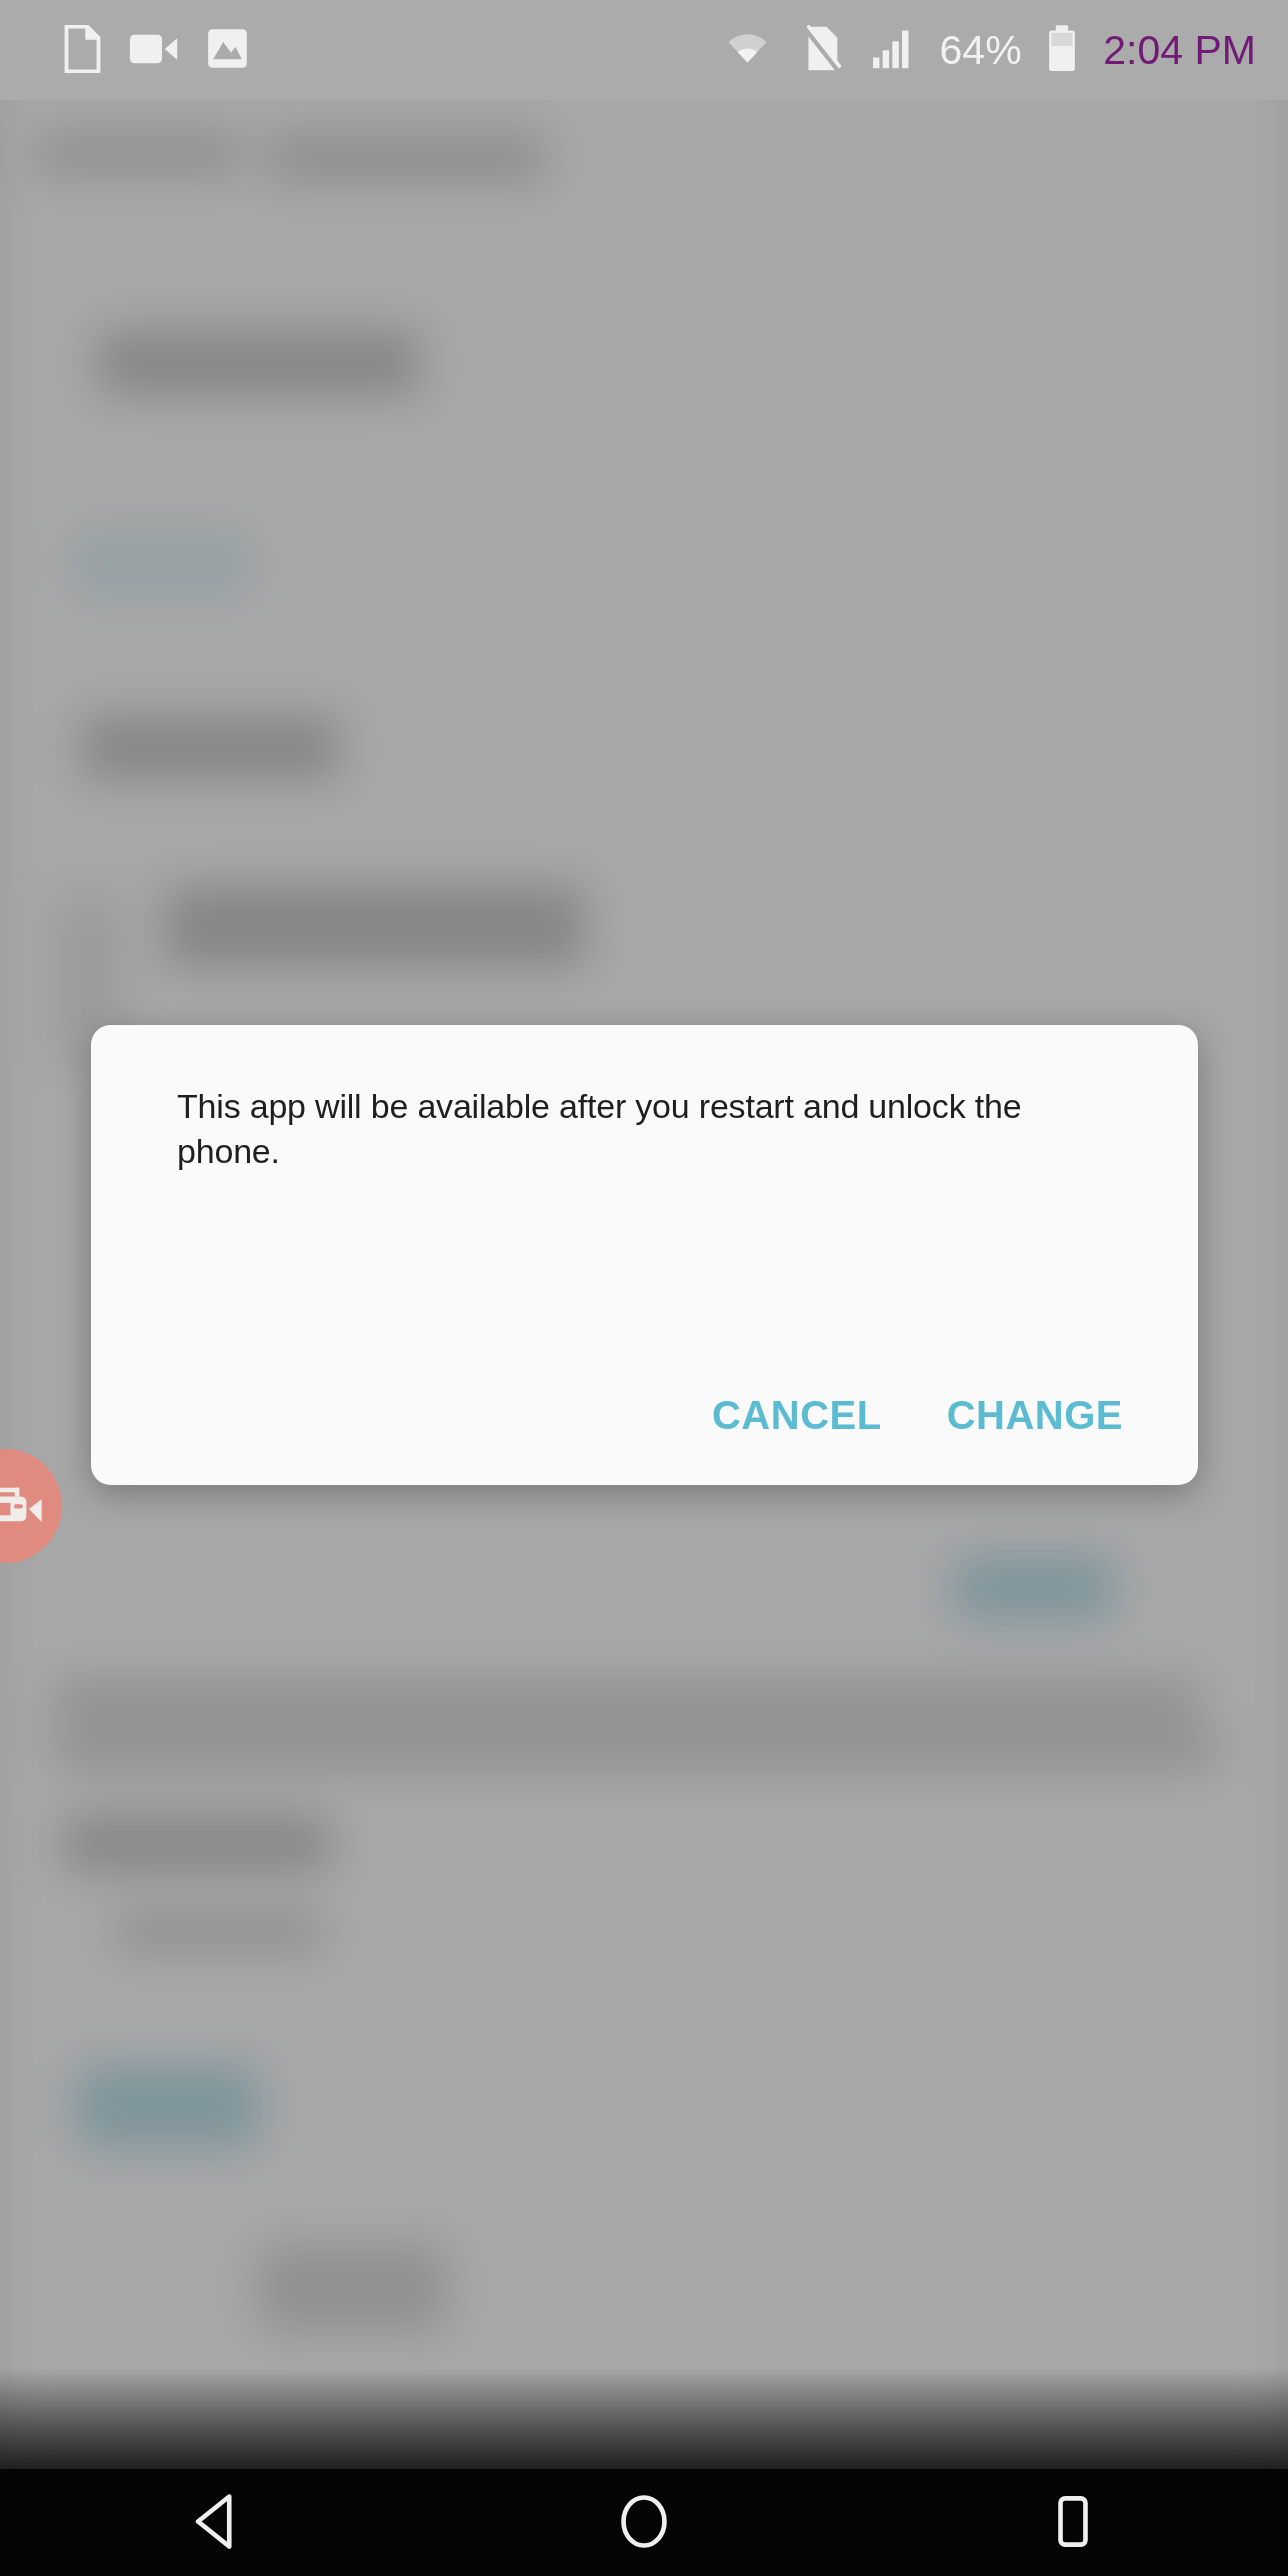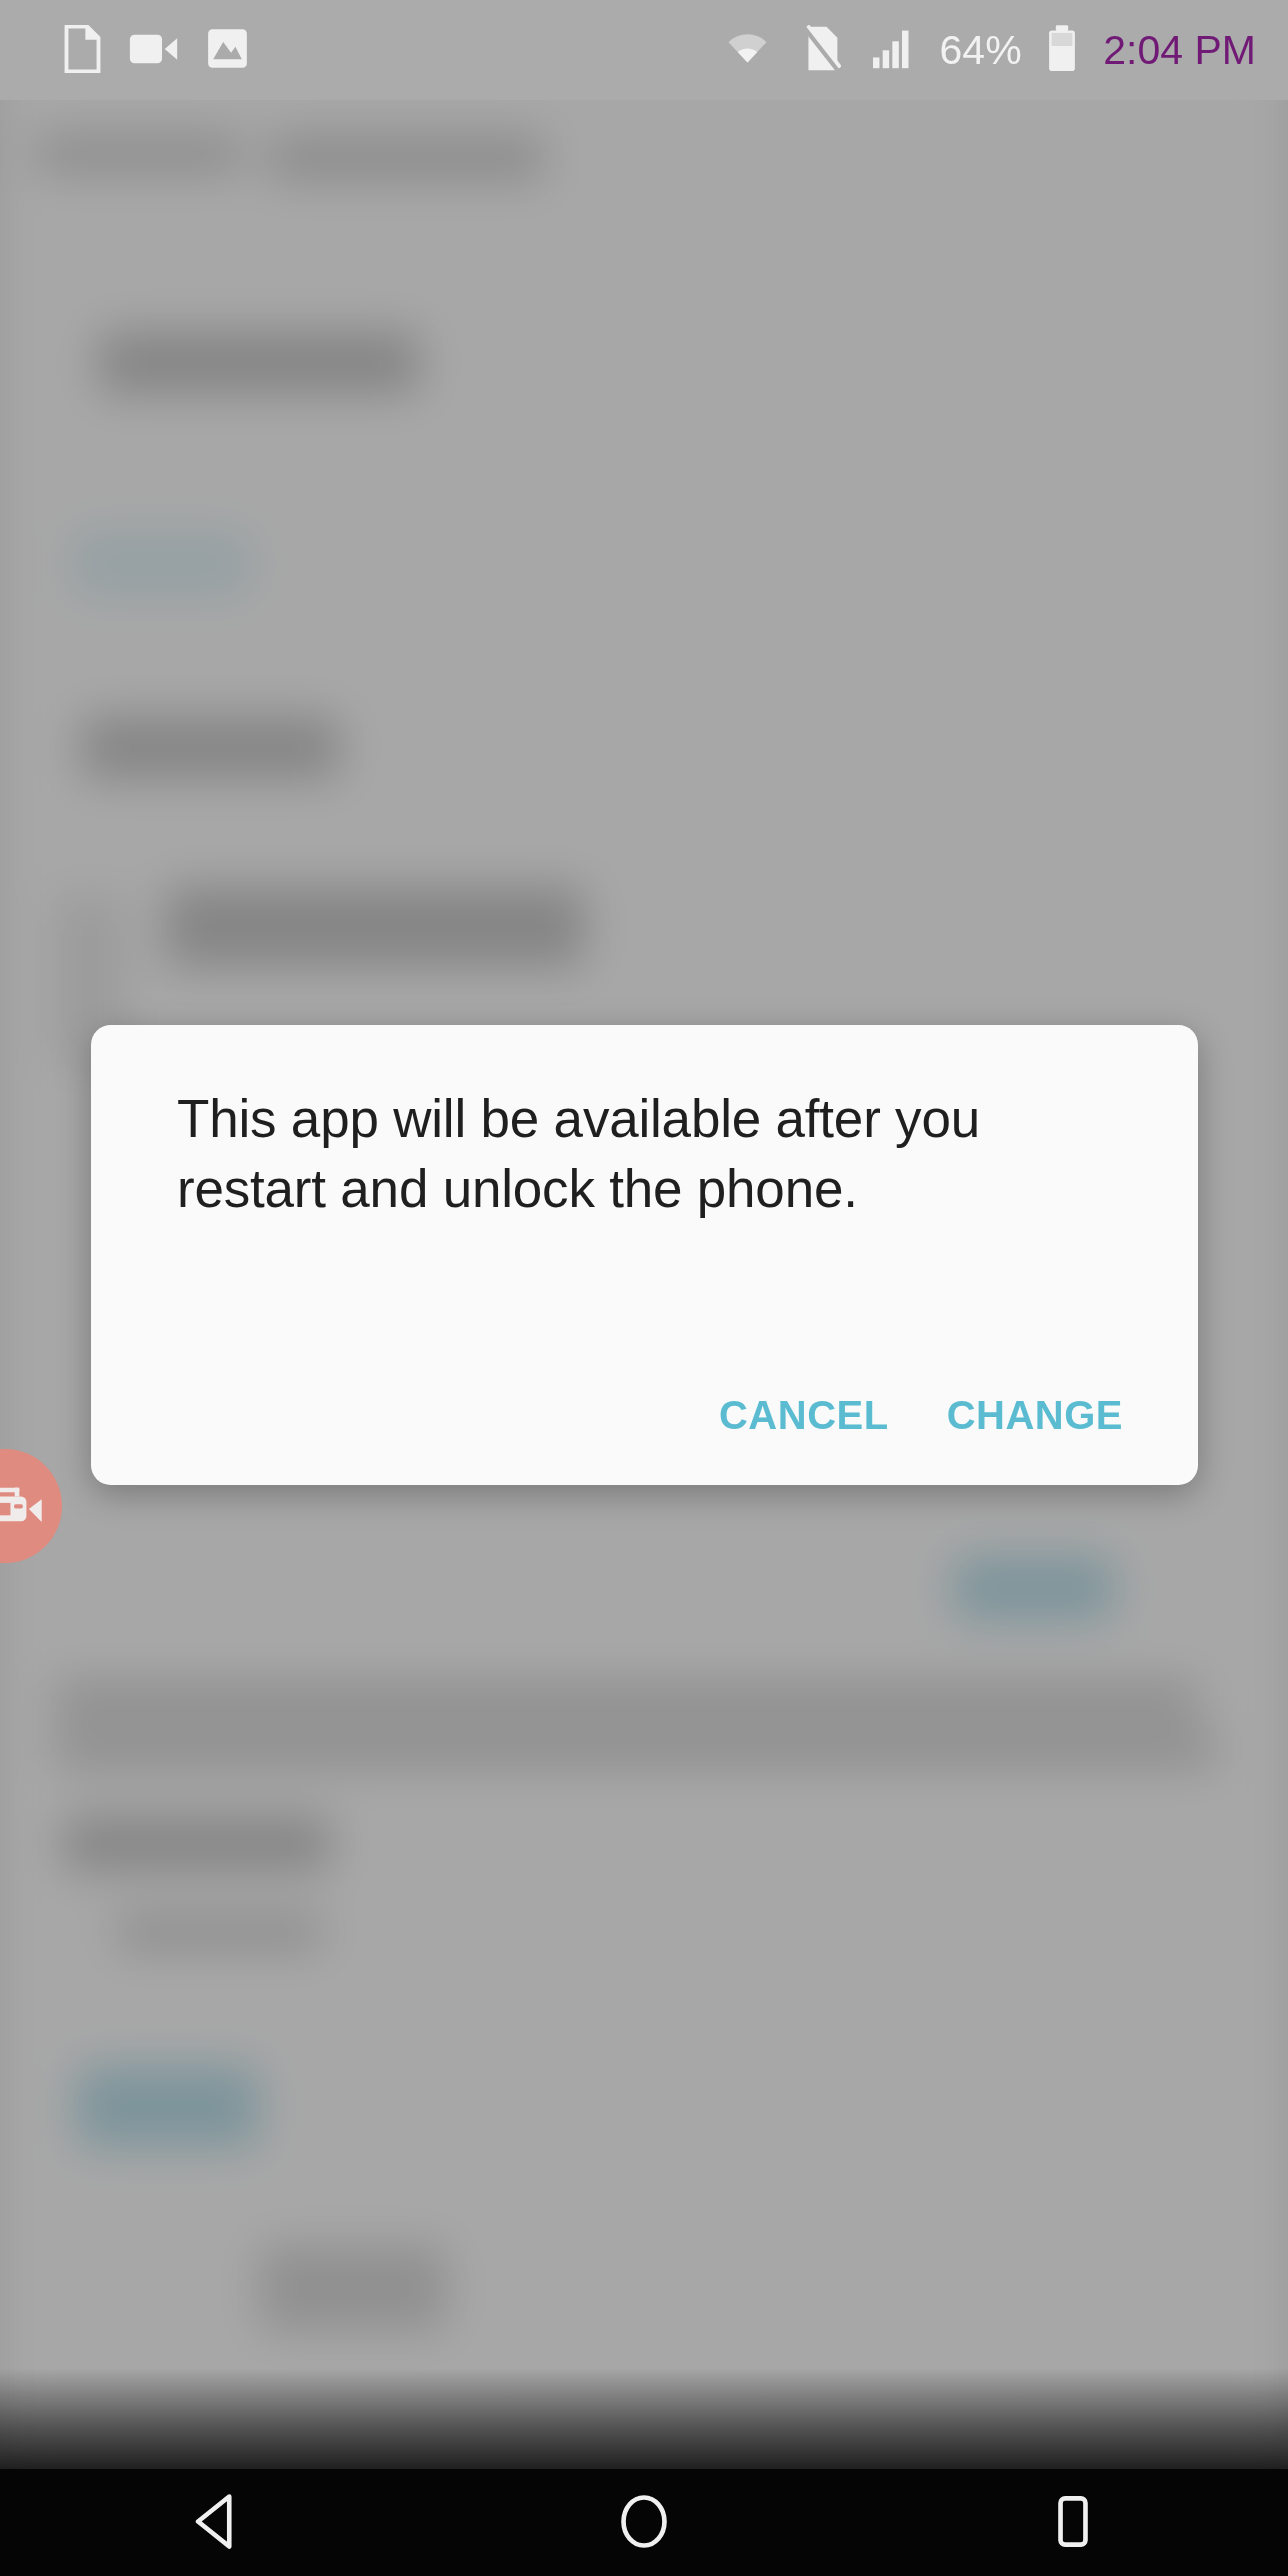--- a/index.html
+++ b/index.html
@@ -120,32 +120,32 @@
     border-radius: 19.7px;
     box-shadow: 0 9px 34px rgba(0,0,0,0.28);
     z-index: 60;
     box-sizing: border-box;
   }
   #dialog-message {
     position: absolute;
     left: 86px;
     top: 59px;
     width: 948px;
-    font-size: 53px;
+    font-size: 34px;
     line-height: 1.33;
     color: #1f1f1f;
     letter-spacing: -0.2px;
   }
   #dialog-actions {
     position: absolute;
     right: 50px;
     bottom: 30px;
     display: flex;
     align-items: center;
-    gap: 8px;
+    gap: 15px;
   }
   .dlg-btn {
     background: transparent;
     border: 0;
     padding: 19.7px 25px;
     margin: 0;
     font-family: "Liberation Sans", sans-serif;
     font-size: 40px;
     font-weight: bold;
     letter-spacing: 0.5px;

